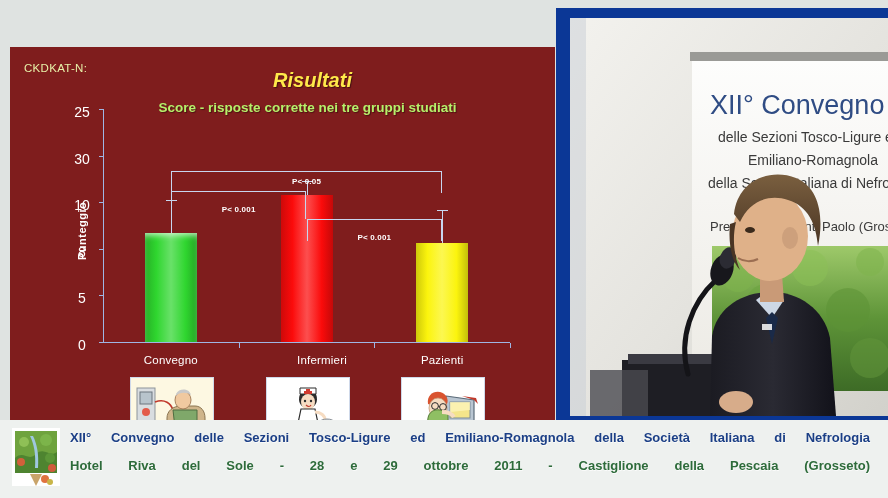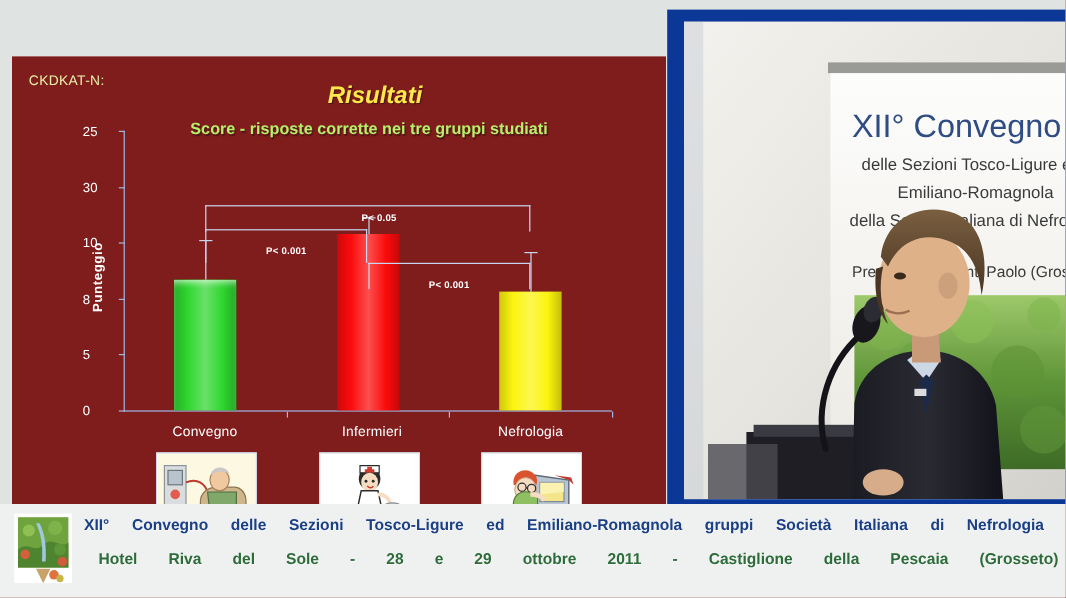--- a/index.html
+++ b/index.html
@@ -28,21 +28,21 @@
   #slide-subtitle{
     position:absolute;left:0;top:53px;width:545px;text-align:center;
     color:#b6f06a;font-size:13.5px;font-weight:bold;
     text-shadow:1px 1px 1px rgba(0,0,0,.4);
     padding-left:50px;box-sizing:border-box;
   }
 
   
   #plot{position:absolute;left:0;top:0;width:545px;height:406px;}
   .ytick-label{
-    position:absolute;color:#ffffff;font-size:11px;text-align:left;
+    position:absolute;color:#ffffff;font-size:14px;text-align:center;
     width:26px;
   }
   .ytick-mark{position:absolute;width:5px;height:1px;background:#9fb6e4;}
   #yaxis-line{position:absolute;width:1px;background:#9fb6e4;}
   #xaxis-line{position:absolute;height:1px;background:#9fb6e4;}
   #ylabel{
     position:absolute;color:#ffffff;font-size:11px;font-weight:bold;
     transform:rotate(-90deg);transform-origin:left top;white-space:nowrap;
     letter-spacing:.5px;
   }
@@ -90,21 +90,20 @@
     position:absolute;left:70px;top:10px;width:800px;
     color:#1b3f86;font-size:13px;font-weight:bold;
     text-align:justify;text-align-last:justify;
     text-shadow:.5px .5px 0 rgba(255,255,255,.7);
   }
   #cap-line2{
     position:absolute;left:70px;top:38px;width:800px;
     color:#2d6b3a;font-size:13px;font-weight:bold;
     text-align:justify;text-align-last:justify;
     text-shadow:.5px .5px 0 rgba(255,255,255,.7);
-    margin-left:12px;
   }
   #cap-line1 span,#cap-line2 span{display:inline;}
 </style>
 </head>
 <body>
 
 <div id="stage">
 
   <div id="slide">
 
@@ -138,36 +137,36 @@
           <div class="errbar-v" style="left: 160.833px; top: 153.336px; height: 32.62px;"></div>
           <div class="errbar-cap" style="left: 155.833px; top: 153.336px; width: 11px;"></div>
           <div class="xtick" style="left: 228.667px; top: 296px;"></div>
           <div class="bar-label" style="left: 100.833px; top: 307px; width: 120px;">Convegno</div>
           <div class="bar" style="left: 270.5px; top: 147.744px; width: 52px; height: 147.256px;">
             <div class="body" style="background: linear-gradient(to right, rgb(206, 9, 9) 0%, rgb(251, 11, 11) 22%, rgb(252, 79, 79) 50%, rgb(251, 11, 11) 78%, rgb(196, 9, 9) 100%);"></div>
           </div>
           <div class="errbar-v" style="left: 296.5px; top: 133.764px; height: 13.98px;"></div>
           <div class="errbar-cap" style="left: 291.5px; top: 133.764px; width: 11px;"></div>
           <div class="xtick" style="left: 364.333px; top: 296px;"></div>
-          <div class="bar-label" style="left: 240px; top: 307px; width: 120px;">Infermieri</div>
+          <div class="bar-label" style="left: 252px; top: 307px; width: 120px;">Infermieri</div>
           <div class="bar" style="left: 406.167px; top: 196.208px; width: 52px; height: 98.792px;">
             <div class="body" style="background: linear-gradient(to right, rgb(206, 200, 11) 0%, rgb(251, 244, 13) 22%, rgb(252, 247, 81) 50%, rgb(251, 244, 13) 78%, rgb(196, 190, 10) 100%);"></div>
           </div>
           <div class="errbar-v" style="left: 432.167px; top: 162.656px; height: 33.552px;"></div>
           <div class="errbar-cap" style="left: 427.167px; top: 162.656px; width: 11px;"></div>
           <div class="xtick" style="left: 500px; top: 296px;"></div>
-          <div class="bar-label" style="left: 372.167px; top: 307px; width: 120px;">Nefrologia</div>
+          <div class="bar-label" style="left: 372.167px; top: 307px; width: 120px;">Pazienti</div>
         </div>
       <div id="brackets">
           <div class="brk" style="left: 160.833px; top: 124px; width: 271.333px; height: 22px;">
             <div class="hline"></div>
             <div class="vleft" style="height:22px"></div>
             <div class="vright" style="height:22px"></div>
           </div>
-          <div class="ptext" style="left: 272.5px; top: 130px; width: 48px; text-align: right;">P&lt; 0.05</div>
+          <div class="ptext" style="left: 272.5px; top: 130px; width: 48px; text-align: center;">P&lt; 0.05</div>
           <div class="brk" style="left: 160.833px; top: 144px; width: 135.667px; height: 28px;">
             <div class="hline"></div>
             <div class="vleft" style="height:28px"></div>
             <div class="vright" style="height:28px"></div>
           </div>
           <div class="ptext" style="left: 204.667px; top: 158px; width: 48px; text-align: center;">P&lt; 0.001</div>
           <div class="brk" style="left: 296.5px; top: 172px; width: 135.667px; height: 22px;">
             <div class="hline"></div>
             <div class="vleft" style="height:22px"></div>
             <div class="vright" style="height:22px"></div>
@@ -342,17 +341,17 @@
         <circle cx="12" cy="14" r="5" fill="#8fc056"></circle>
         <circle cx="34" cy="12" r="6" fill="#7cb44a"></circle>
         <circle cx="38" cy="30" r="5" fill="#5c9638"></circle>
         <circle cx="9" cy="34" r="4" fill="#d2603a"></circle>
         <circle cx="40" cy="40" r="4" fill="#cf5c3c"></circle>
         <path d="M18 46 L24 58 L30 46 Z" fill="#c9a46a"></path>
         <circle cx="33" cy="51" r="4" fill="#e0733f"></circle>
         <circle cx="38" cy="54" r="3" fill="#c8b548"></circle>
       </svg>
     </div>
-    <div id="cap-line1"><span>XII° Convegno delle Sezioni Tosco-Ligure ed Emiliano-Romagnola gruppi Società Italiana di Nefrologia</span></div>
+    <div id="cap-line1"><span>XII° Convegno delle Sezioni Tosco-Ligure ed Emiliano-Romagnola della Società Italiana di Nefrologia</span></div>
     <div id="cap-line2"><span>Hotel Riva del Sole - 28 e 29 ottobre 2011 - Castiglione della Pescaia (Grosseto)</span></div>
   </div>
 
 </div>
 
 </body></html>

